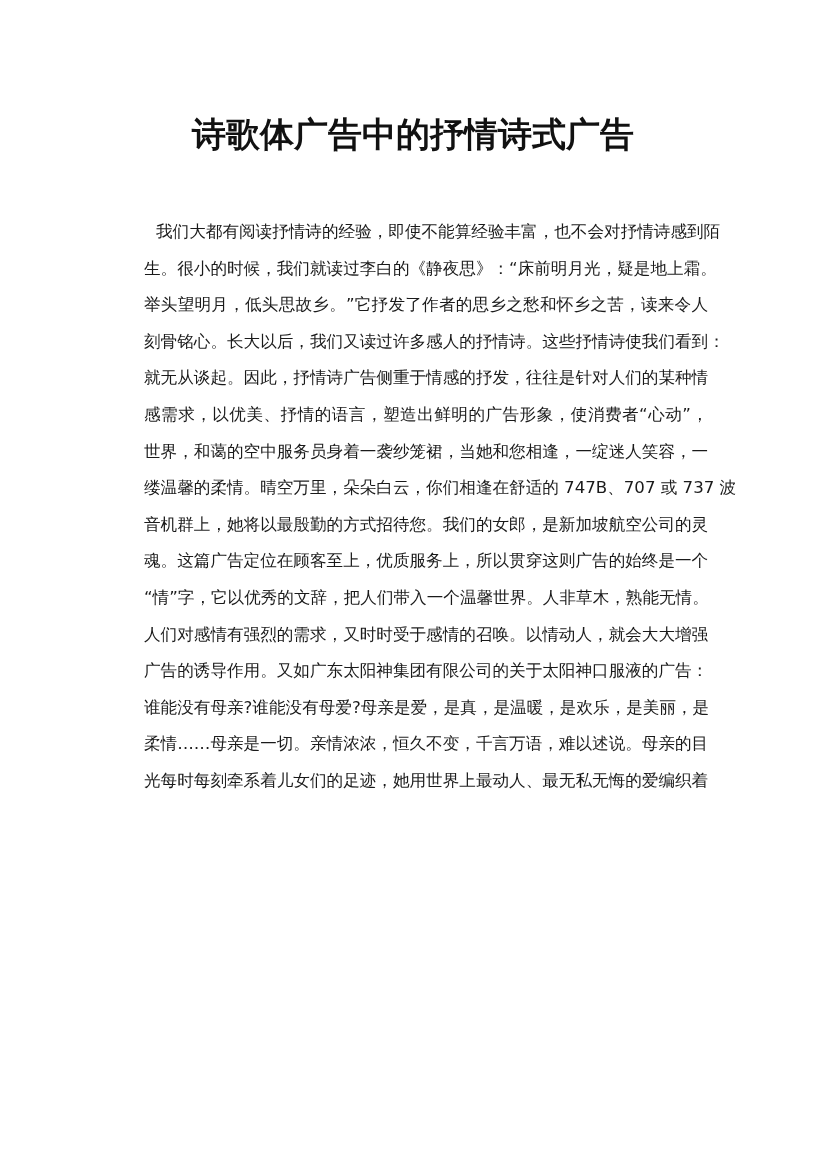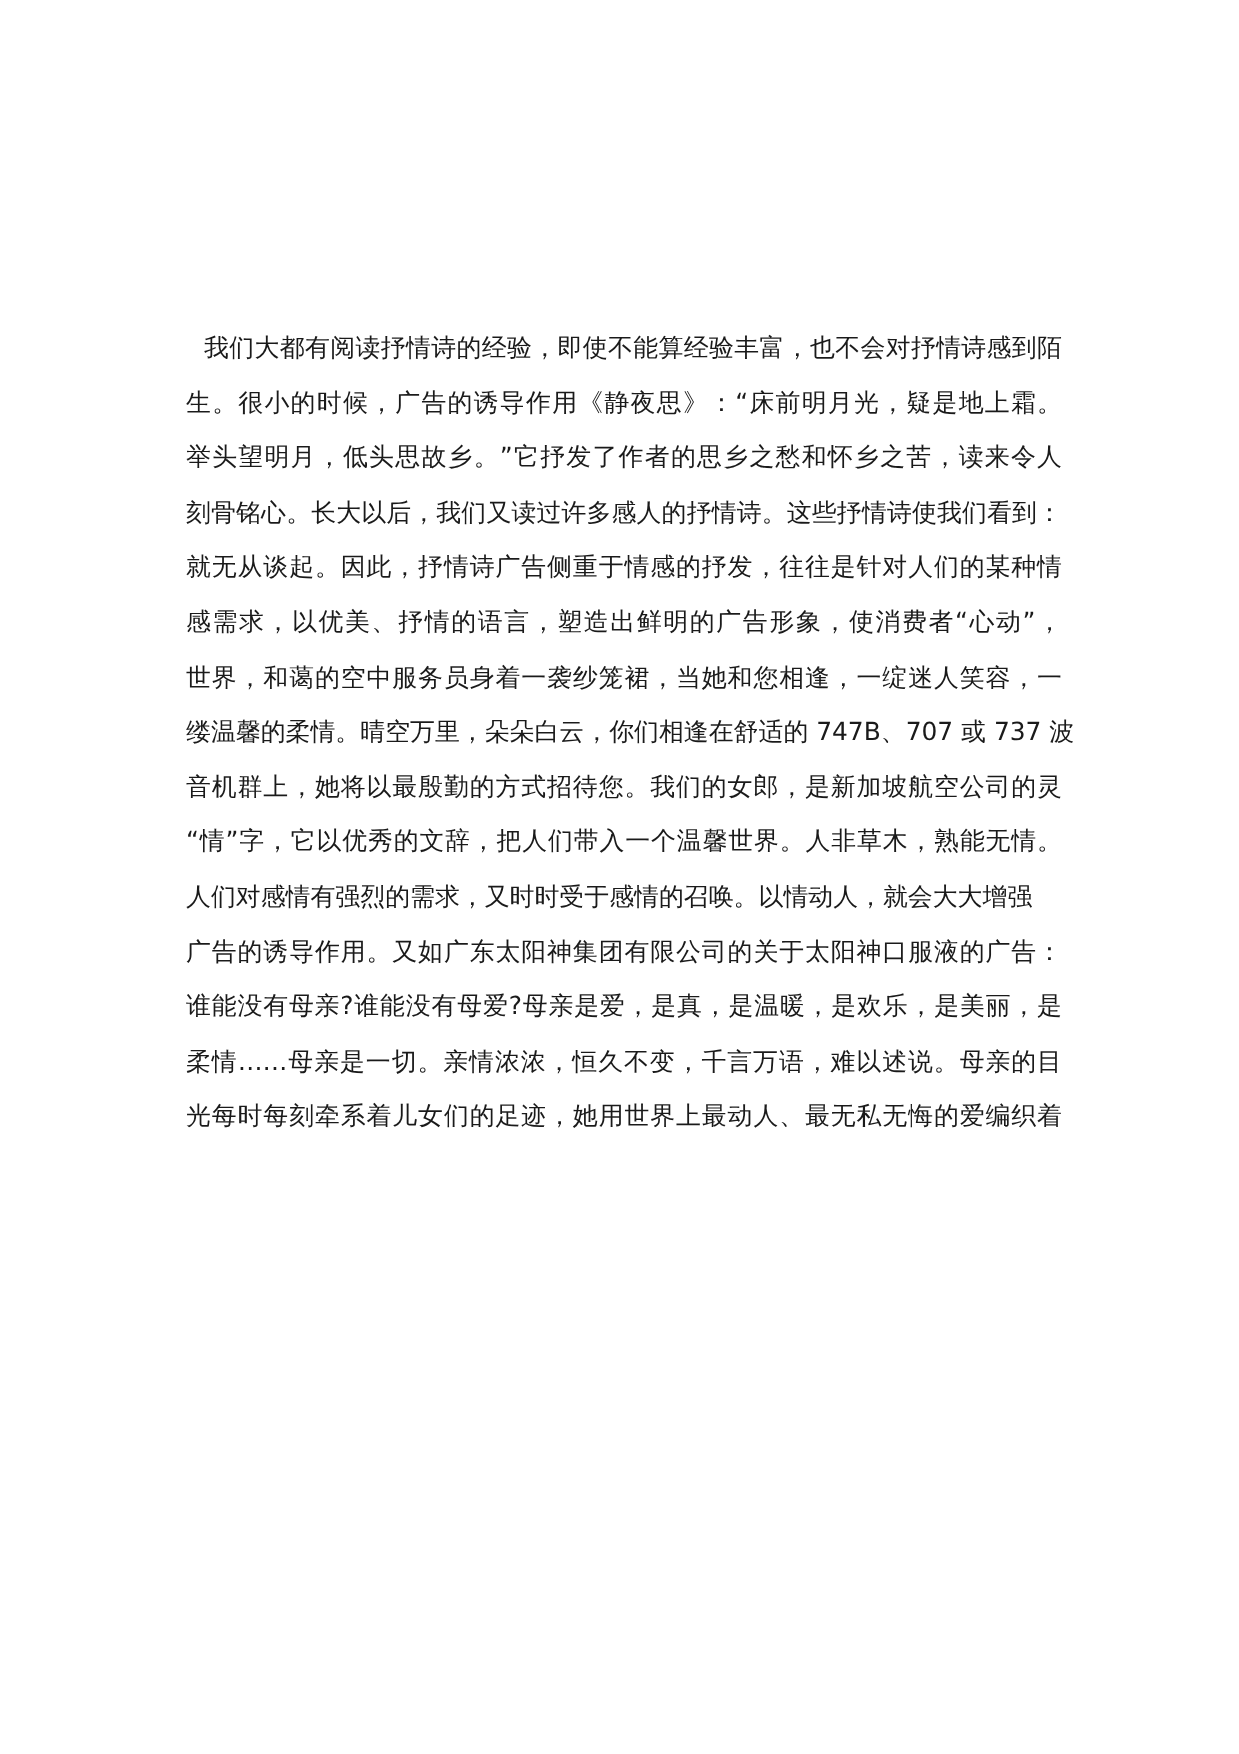--- a/index.html
+++ b/index.html
@@ -12,38 +12,41 @@
   }
   .body {
     position: absolute; left: 124px; top: 218px; width: 584px;
   }
   .line {
     height: 36.6px; line-height: 28px; white-space: nowrap;
     font-family: "DejaVu Sans", "Liberation Sans", sans-serif;
     font-size: 16.6px; color: #1a1a1a;
     text-align: justify; text-align-last: justify;
     display: block;
+    margin-left: 20px;
   }
   .line.first { padding-left: 12px; }
   .line.last-short { text-align-last: left; }
 </style>
 </head>
 <body>
 
 <div class="page">
+  <div class="title">诗歌体广告中的抒情诗式广告</div>
   <div class="body">
     <span class="line first">我们大都有阅读抒情诗的经验，即使不能算经验丰富，也不会对抒情诗感到陌</span>
-    <span class="line">生。很小的时候，广告的诱导作用《静夜思》：“床前明月光，疑是地上霜。</span>
+    <span class="line">生。很小的时候，我们就读过李白的《静夜思》：“床前明月光，疑是地上霜。</span>
     <span class="line">举头望明月，低头思故乡。”它抒发了作者的思乡之愁和怀乡之苦，读来令人</span>
     <span class="line">刻骨铭心。长大以后，我们又读过许多感人的抒情诗。这些抒情诗使我们看到：</span>
     <span class="line">就无从谈起。因此，抒情诗广告侧重于情感的抒发，往往是针对人们的某种情</span>
     <span class="line">感需求，以优美、抒情的语言，塑造出鲜明的广告形象，使消费者“心动”，</span>
     <span class="line">世界，和蔼的空中服务员身着一袭纱笼裙，当她和您相逢，一绽迷人笑容，一</span>
     <span class="line">缕温馨的柔情。晴空万里，朵朵白云，你们相逢在舒适的 747B、707 或 737 波</span>
     <span class="line">音机群上，她将以最殷勤的方式招待您。我们的女郎，是新加坡航空公司的灵</span>
+    <span class="line">魂。这篇广告定位在顾客至上，优质服务上，所以贯穿这则广告的始终是一个</span>
     <span class="line">“情”字，它以优秀的文辞，把人们带入一个温馨世界。人非草木，熟能无情。</span>
     <span class="line last-short">人们对感情有强烈的需求，又时时受于感情的召唤。以情动人，就会大大增强</span>
     <span class="line">广告的诱导作用。又如广东太阳神集团有限公司的关于太阳神口服液的广告：</span>
     <span class="line">谁能没有母亲?谁能没有母爱?母亲是爱，是真，是温暖，是欢乐，是美丽，是</span>
     <span class="line">柔情……母亲是一切。亲情浓浓，恒久不变，千言万语，难以述说。母亲的目</span>
     <span class="line">光每时每刻牵系着儿女们的足迹，她用世界上最动人、最无私无悔的爱编织着</span>
   </div>
 </div>
 
 </body></html>

